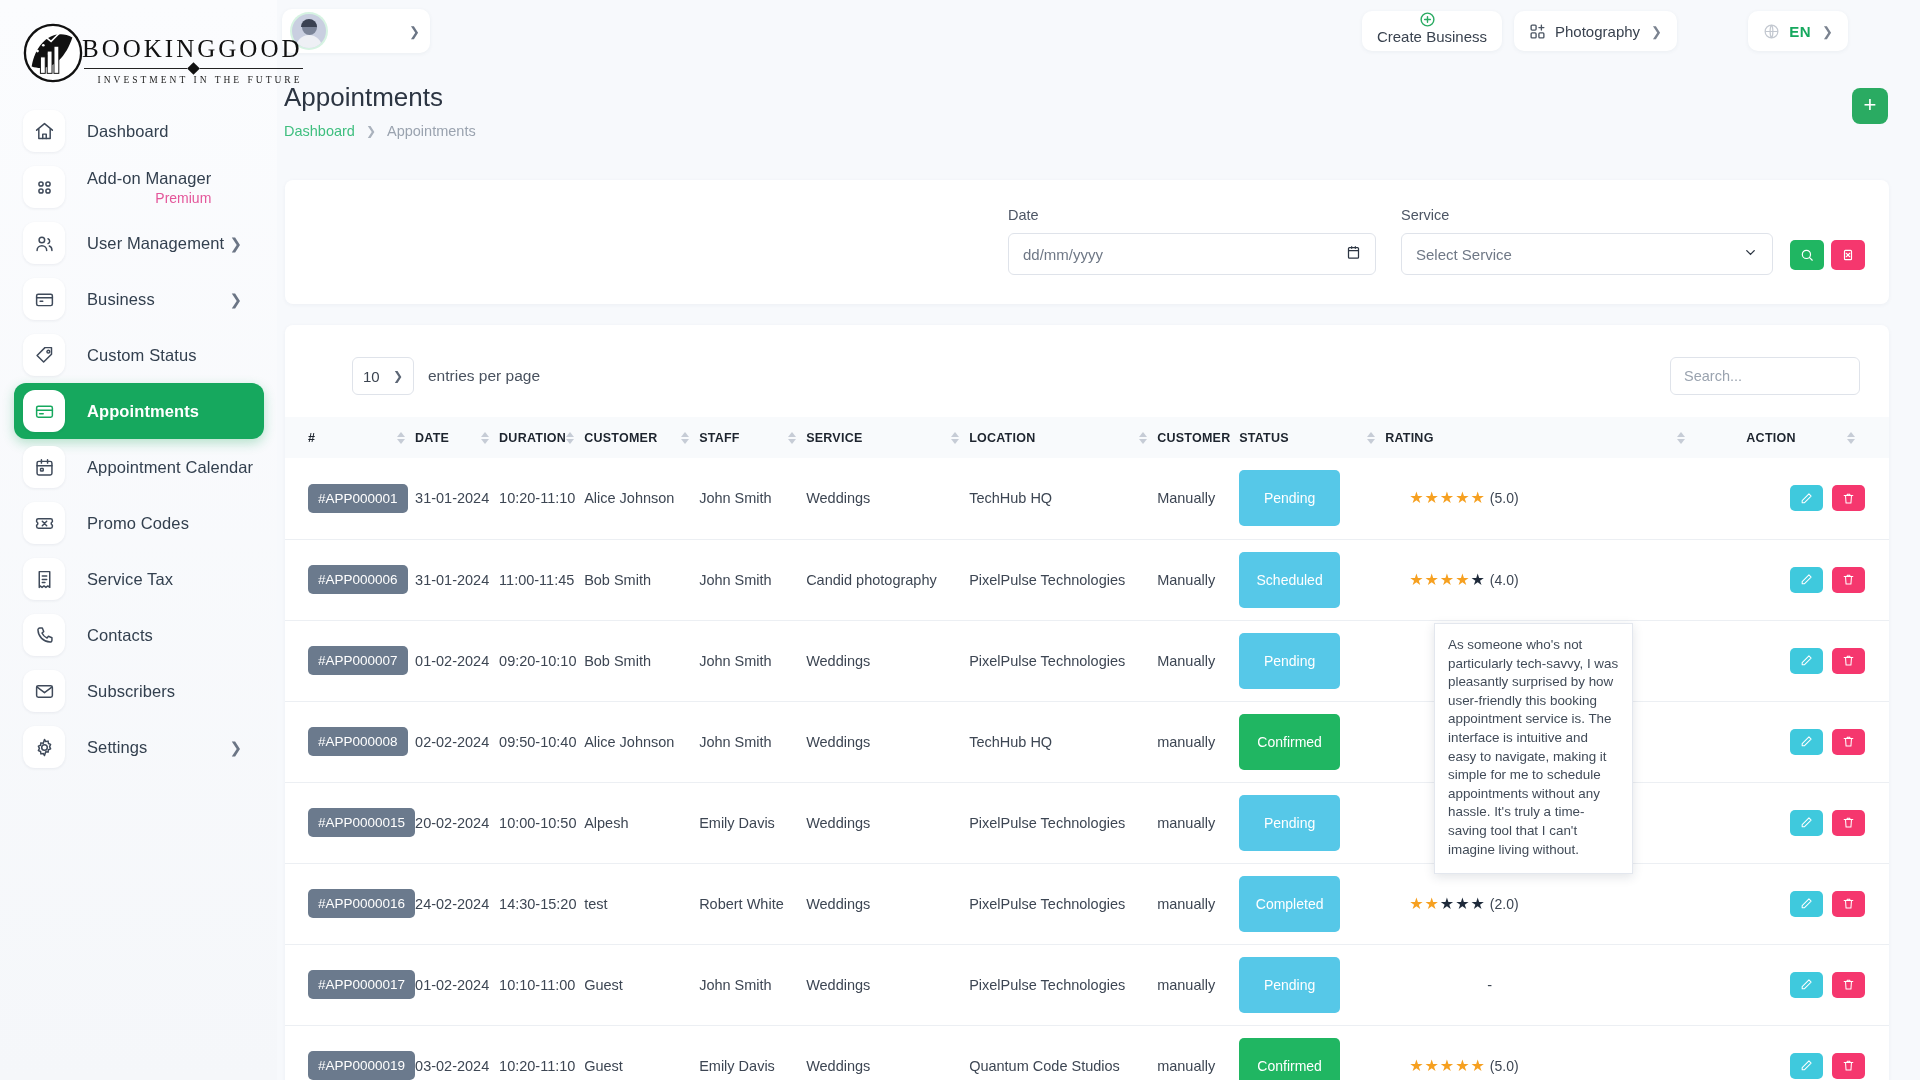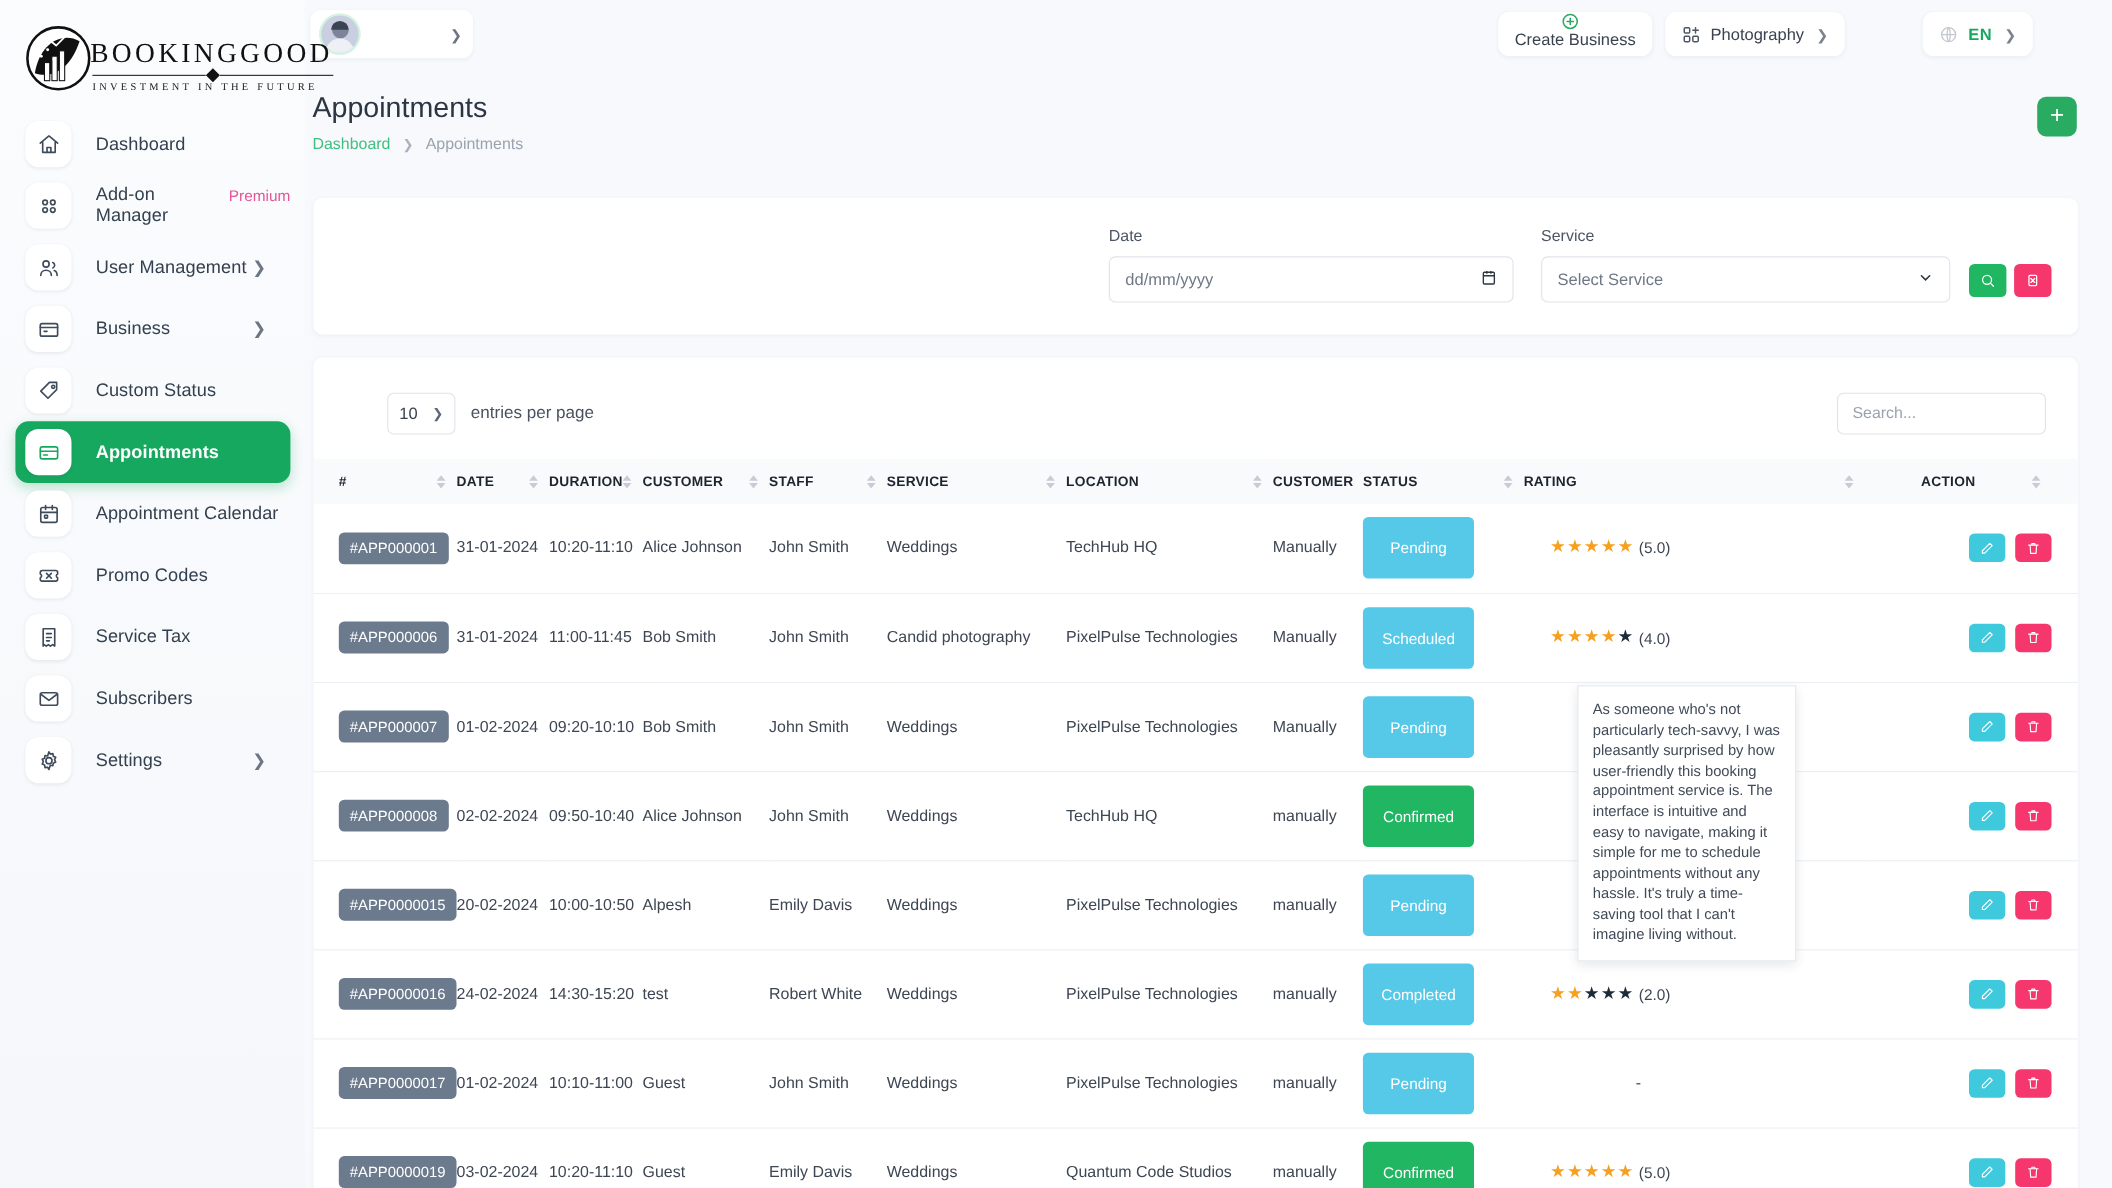--- a/index.html
+++ b/index.html
@@ -27,40 +27,41 @@
     font-size: 25px; letter-spacing: 3.0px; color: #111;
     line-height: 1; white-space: nowrap; margin-top: 16px;
   }
   .logo-rule { display:flex; align-items:center; margin: 3px 0 2px 2px; }
   .logo-rule .ln { height:1px; background:#222; flex:1; }
   .logo-rule .dia { width:9px; height:9px; background:#111; transform: rotate(45deg); margin:0 2px;}
   .logo-sub {
     font-family: "Liberation Serif", serif;
     font-size: 9.5px; letter-spacing: 3.0px; color: #222; white-space: nowrap;
     padding-left: 2px;
+    text-align: right;
   }
 
   .nav-item {
     display: flex; align-items: center;
     height: 56px; margin: 0 13px 0 14px;
     border-radius: 12px; padding-left: 9px;
     cursor: pointer; position: relative;
   }
   .nav-item .ic-box {
     width: 42px; height: 42px; flex: 0 0 42px;
     background: #ffffff; border-radius: 12px;
     display:flex; align-items:center; justify-content:center;
     box-shadow: 0 1px 3px rgba(30,40,70,.07);
   }
   .nav-item .ic-box svg { width: 21px; height: 21px; stroke: #3f4a5a; fill: none; stroke-width: 1.7; stroke-linecap: round; stroke-linejoin: round; }
   .nav-label {
     margin-left: 22px; font-size: 16.5px; color: #33404f; letter-spacing:.1px;
   }
   .nav-sub { font-size: 14px; color: #e4569a; margin-top: 2px; }
-  .nav-twoline { display:flex; flex-direction:row; margin-left:22px; }
+  .nav-twoline { display:flex; flex-direction:column; margin-left:22px;align-items:flex-end; }
   .nav-twoline .nav-label { margin-left:0; }
   .nav-twoline .nav-sub { text-align:center; }
   .chev { position:absolute; right: 22px; color:#6b7585; font-size:15px; line-height:1; }
   .nav-item.active { background: #16a85e; box-shadow: 0 4px 12px rgba(22,168,94,.30); }
   .nav-item.active .nav-label { color:#fff; font-weight:bold; }
   .nav-item.active .ic-box { background:#fff; }
   .nav-item.active .ic-box svg { stroke:#16a85e; }
 
   
   #topbar {
@@ -340,20 +341,28 @@
           <svg viewBox="0 0 24 24">
             <path d="M6 3h12v18l-2.2-1.6L13.6 21l-2.2-1.6L9.2 21 7 19.4 6 21z"></path>
             <path d="M9.5 8h5M9.5 12h5M9.5 15.5h3"></path>
           </svg>
         </span>
         <span class="nav-label">Service Tax</span>
       </div>
       <div class="nav-item">
         <span class="ic-box">
           <svg viewBox="0 0 24 24">
+            <path d="M6.5 3.5h3l1.6 4-2 1.6a12 12 0 005.8 5.8l1.6-2 4 1.6v3a2 2 0 01-2.2 2C10.6 19 5 13.4 4.5 5.7a2 2 0 012-2.2z"></path>
+          </svg>
+        </span>
+        <span class="nav-label">Contacts</span>
+      </div>
+      <div class="nav-item">
+        <span class="ic-box">
+          <svg viewBox="0 0 24 24">
             <rect x="3" y="5.5" width="18" height="13" rx="2"></rect>
             <path d="M3.6 7l8.4 6.3L20.4 7"></path>
           </svg>
         </span>
         <span class="nav-label">Subscribers</span>
       </div>
       <div class="nav-item">
         <span class="ic-box">
           <svg viewBox="0 0 24 24">
             <circle cx="12" cy="12" r="3.2"></circle>

